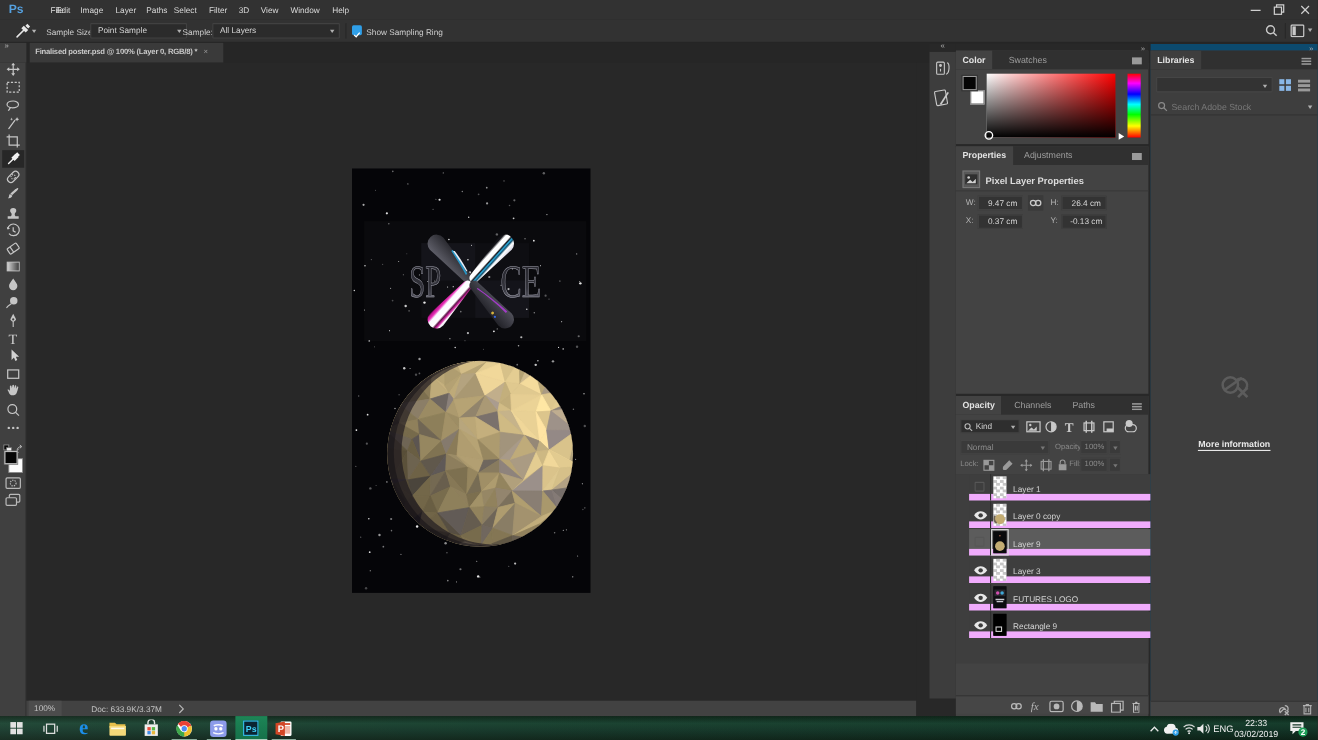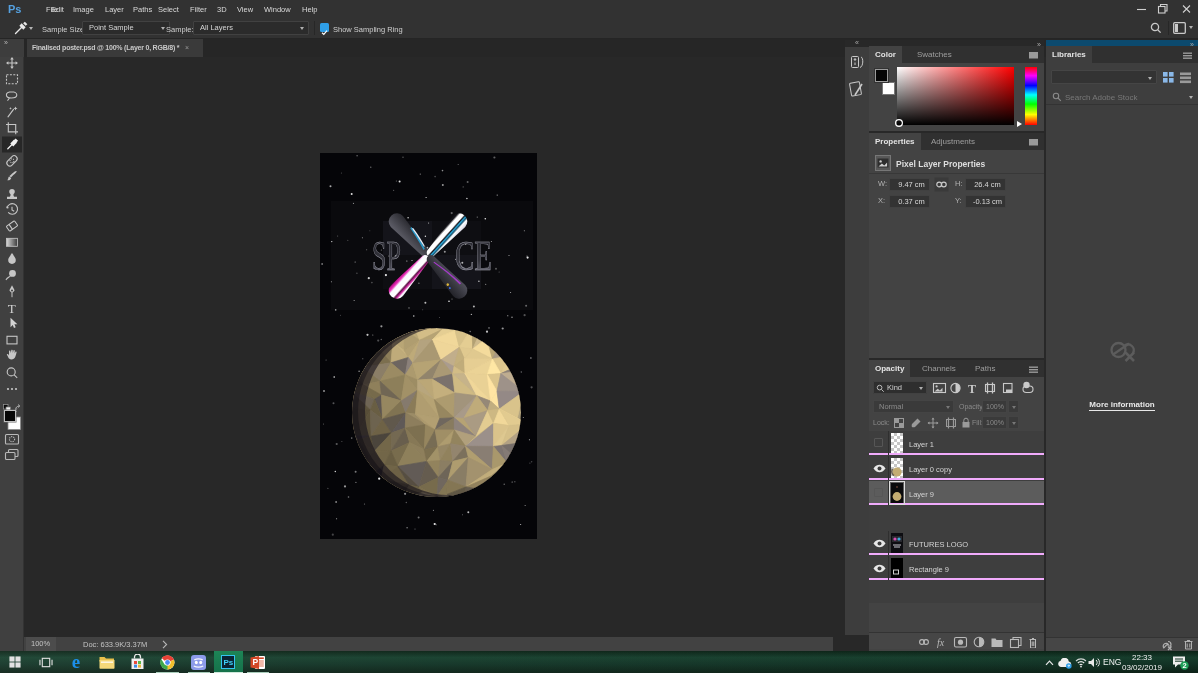--- a/index.html
+++ b/index.html
@@ -32,21 +32,21 @@
 #collstrip { left:845px; top:47px; width:24px; height:588px; background:#3d3d3d; }
 #paneldock { left:869px; top:40px; width:175px; height:611px; background:#282828; }
 #libdock { left:1046px; top:40px; width:152px; height:611px; background:#0c4a6e; }
 .ptabrow { position:absolute; left:0; width:100%; height:17px; background:#303030; }
 .ptab { position:absolute; top:0; height:17px; font-size:8px; line-height:17px; padding:0 6px; color:#9e9e9e; }
 .ptab.active { background:#434343; color:#e3e3e3; font-weight:bold; }
 .pmenu { position:absolute; right:5px; top:6px; width:10px; height:7px; }
 .pbody { position:absolute; left:0; width:100%; background:#434343; }
 .pfield { top:-1px; height:13px; background:#333333; border:1px solid #414141; color:#d8d8d8;
   font-size:7.5px; line-height:11px; padding-left:4px;text-align:center; }
-.lrow { position:absolute; left:0; width:100%; height:24px; background:#3e3e3e; border-bottom:2px solid #f0abfc; }
+.lrow { position:absolute; left:12px; width:100%; height:24px; background:#3e3e3e; border-bottom:6px solid #f0abfc; }
 .lrow .eye { position:absolute; left:0; top:0; width:20px; height:24px; border-right:1px solid #2f2f2f; }
 .lrow .thumb { position:absolute; left:22px; top:2px; width:12px; height:20px; background:#fff; }
 .lrow .lname { position:absolute; left:40px; top:8.5px; color:#d4d4d4; font-size:7.5px; }
 .lrow .thumb.checker { background:repeating-conic-gradient(#c6c6c6 0% 25%, #ffffff 0% 50%) 0 0/6px 6px; }
 .hidebox { position:absolute; left:5px; top:7px; width:9px; height:9px; border:1px solid #565656; border-radius:1px; }
 .eyesvg { position:absolute; left:4px; top:8px; }
 
 #taskbar { left:0; top:651px; width:1198px; height:22px;
   background:linear-gradient(90deg, rgba(255,255,255,0.05) 0%, rgba(255,255,255,0.02) 40%, rgba(0,0,0,0.06) 100%),
     linear-gradient(180deg,#0c2417 0%,#17402e 30%,#133527 60%,#0d2318 100%); }
@@ -810,20 +810,30 @@
           <div class="eye">
               <div class="hidebox"></div>
             </div>
           <div class="thumb" style="background:#0a0a0c;outline:1px solid #ddd;outline-offset:1px"><svg width="12" height="20" viewBox="0 0 12 20">
                 <rect width="12" height="20" fill="#0a0a0c"></rect>
                 <circle cx="6" cy="13.5" r="4.4" fill="#c3ac72"></circle>
                 <circle cx="6" cy="4" r="0.7" fill="#b06a50"></circle>
               </svg></div>
           <div class="lname">Layer 9</div>
         </div>
+        <div class="lrow" style="top:75px">
+          <div class="eye">
+              <svg class="eyesvg" width="13" height="9" viewBox="0 0 13 9">
+                <path d="M0.5,4.5 C2.5,1.5 4.5,0.8 6.5,0.8 C8.5,0.8 10.5,1.5 12.5,4.5 C10.5,7.5 8.5,8.2 6.5,8.2 C4.5,8.2 2.5,7.5 0.5,4.5 Z" fill="#e8e8e8"></path>
+                <circle cx="6.5" cy="4.5" r="2" fill="#3e3e3e"></circle>
+              </svg>
+            </div>
+          <div class="thumb checker"></div>
+          <div class="lname">Layer 3</div>
+        </div>
         <div class="lrow" style="top:100px">
           <div class="eye">
               <svg class="eyesvg" width="13" height="9" viewBox="0 0 13 9">
                 <path d="M0.5,4.5 C2.5,1.5 4.5,0.8 6.5,0.8 C8.5,0.8 10.5,1.5 12.5,4.5 C10.5,7.5 8.5,8.2 6.5,8.2 C4.5,8.2 2.5,7.5 0.5,4.5 Z" fill="#e8e8e8"></path>
                 <circle cx="6.5" cy="4.5" r="2" fill="#3e3e3e"></circle>
               </svg>
             </div>
           <div class="thumb" style="background:#101014"><svg width="12" height="20" viewBox="0 0 12 20">
                 <rect width="12" height="20" fill="#0d0d11"></rect>
                 <rect x="1" y="3" width="10" height="6" fill="#28282e"></rect>

